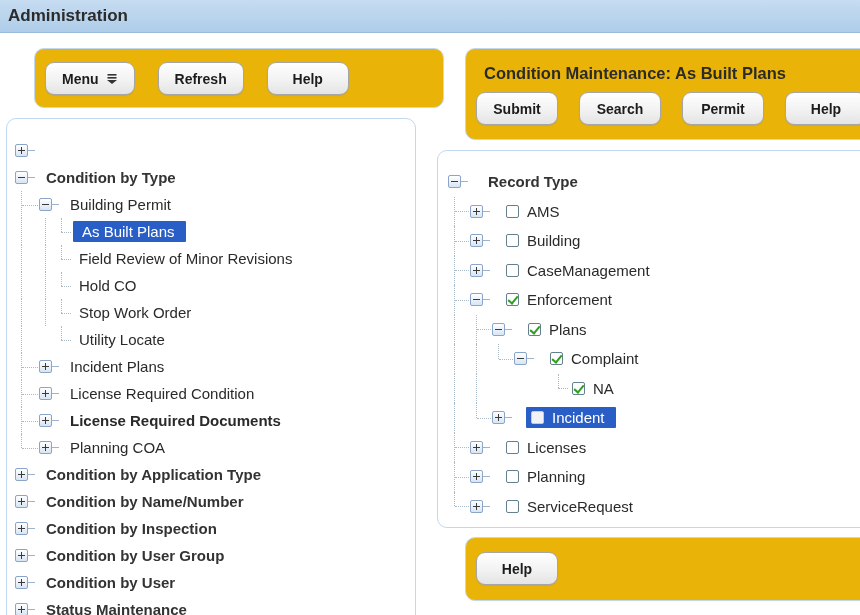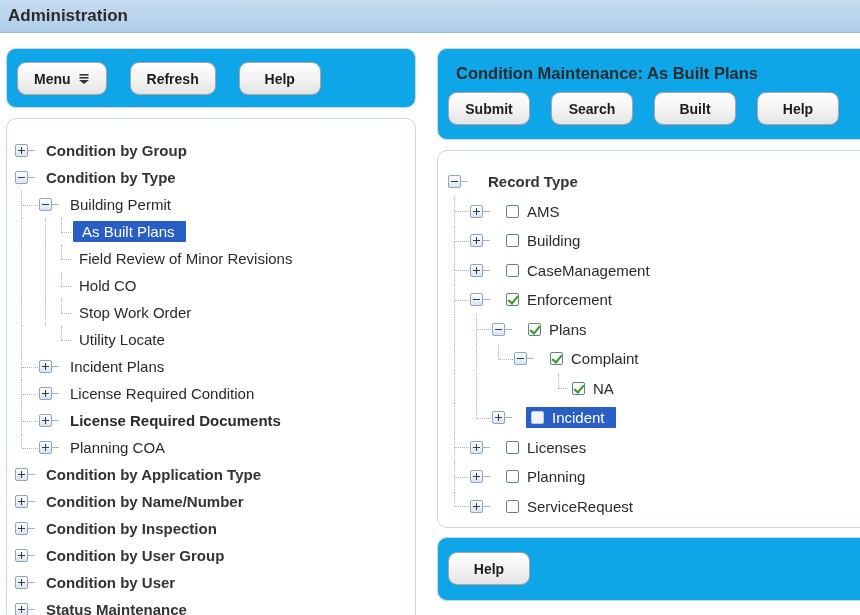--- a/index.html
+++ b/index.html
@@ -11,21 +11,21 @@
   .app-header{
     position:absolute;top:0;left:0;right:0;height:32px;
     background:linear-gradient(#c6dcf1,#aecde9);
     border-bottom:1px solid #9bbbdb;
   }
   .app-header .title{
     font-size:17px;font-weight:bold;color:#2b2b2b;padding:6px 0 0 8px;
   }
   
   .panel{position:absolute;border:1px solid #c2d8ec;border-radius:10px;box-sizing:border-box;}
-  .panel.blue{background:#0ea5e9;}
+  .panel.blue{background:#eab308;margin-left:28px;}
   .panel.white{background:#ffffff;}
   #left-toolbar{left:6px;top:48px;width:410px;height:60px;}
   #left-tree-panel{left:6px;top:118px;width:410px;height:530px;}
   #right-header{left:437px;top:48px;width:448px;height:92px;}
   #right-tree-panel{left:437px;top:150px;width:448px;height:378px;}
   #right-footer{left:437px;top:537px;width:448px;height:64px;}
   
   .btn-row{display:flex;align-items:center;}
   #left-toolbar .btn-row{padding:13px 0 0 10px;gap:23px;}
   #right-header .btn-row{padding:9px 0 0 10px;gap:21px;}
@@ -107,23 +107,20 @@
   <div id="left-tree-panel" class="panel white">
     <div id="left-tree" class="tree">
         <div class="tree-row" style="height: 27px;">
           <span class="indent" style="width: 8px;"></span>
           <span class="expbox">
             <span class="h"></span>
             <span class="v"></span>
           </span>
           <span class="expdash"></span>
           <span class="indent" style="width: 5px;"></span>
-          <span class="content">
-            <span class="lbl bold">Condition by Group</span>
-          </span>
         </div>
         <div class="tree-row" style="height: 27px;">
           <span class="indent" style="width: 8px;"></span>
           <span class="expbox">
             <span class="h"></span>
           </span>
           <span class="expdash"></span>
           <span class="indent" style="width: 5px;"></span>
           <span class="content">
             <span class="lbl bold">Condition by Type</span>
@@ -330,21 +327,21 @@
   <div id="right-header" class="panel blue">
     <div class="panel-title">Condition Maintenance: As Built Plans</div>
     <div class="btn-row" id="right-header-buttons">
         <button class="btn">
           <span>Submit</span>
         </button>
         <button class="btn">
           <span>Search</span>
         </button>
         <button class="btn">
-          <span>Built</span>
+          <span>Permit</span>
         </button>
         <button class="btn">
           <span>Help</span>
         </button>
       </div>
   </div>
 
   <div id="right-tree-panel" class="panel white">
     <div id="right-tree" class="tree">
         <div class="tree-row" style="height: 29.5px;">

